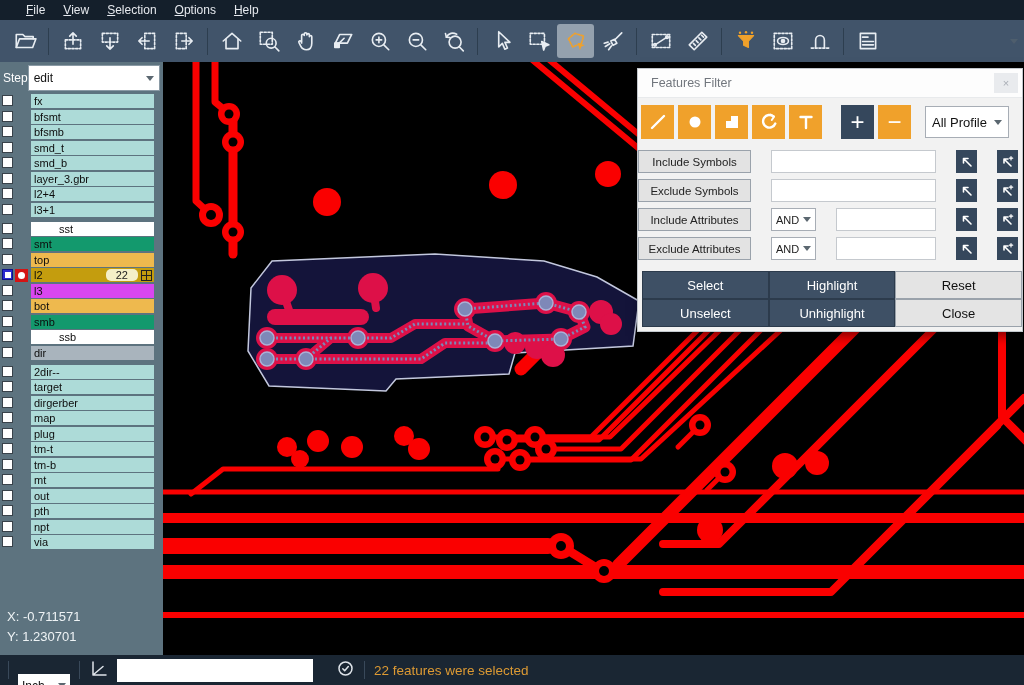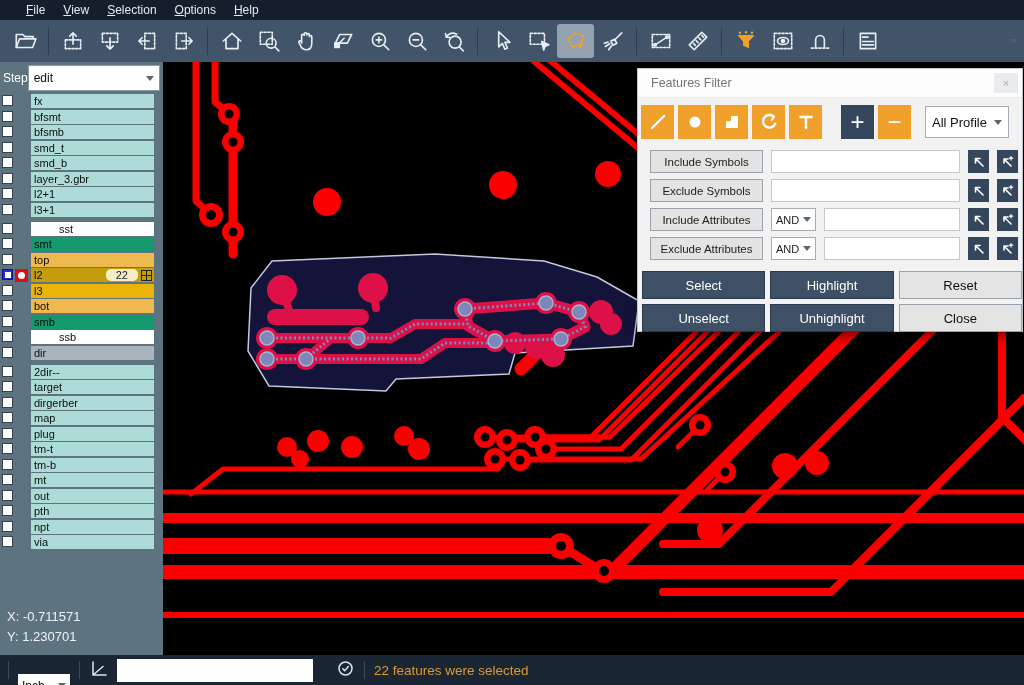--- a/index.html
+++ b/index.html
@@ -32,21 +32,21 @@
   .cb{position:absolute;left:2px;top:1px;width:11px;height:11px;background:#fff;
       border:1.5px solid #39424a;box-sizing:border-box;}
   .cb.checked{background:#2a2ad0;border-color:#0d1486;}
   .cb.checked::after{content:'';position:absolute;inset:1.5px;background:#fff;}
   .sel-indicator{position:absolute;left:15px;top:0.5px;width:13px;height:13px;background:#d41414;
       display:flex;align-items:center;justify-content:center;}
   .sel-indicator::after{content:'';width:7px;height:7px;background:#fff;border-radius:50%;}
   .layer-name{position:absolute;left:31px;right:9px;top:0;bottom:0;font-size:11px;color:#0d0d0d;
       display:flex;align-items:center;justify-content:space-between;padding:0 2px 0 3px;line-height:14px;}
   .c-cyan{background:#addbd8;} .c-white{background:#ffffff;padding-left:28px;} .c-green{background:#13996d;}
-  .c-amber{background:#eeb94e;} .c-gold{background:#c49d0e;} .c-gold2{background:#eab308;align-items:center;}
+  .c-amber{background:#eeb94e;} .c-gold{background:#c49d0e;} .c-gold2{background:#d946ef;align-items:center;}
   .c-gray{background:#a9b4bd;}
   .layer-extras{display:flex;align-items:center;gap:3px;}
   .badge{background:#f4efc7;border-radius:5px;font-size:11px;padding:0 10px;color:#222;line-height:12px;}
   .coords{position:absolute;left:7px;bottom:8px;color:#eef3f5;font-size:13px;line-height:1.55;}
   
   .canvas{position:absolute;left:163px;top:62px;width:861px;height:593px;background:#000;z-index:10;}
   
   .dialog{position:absolute;left:637px;top:68px;width:386px;height:264px;background:#f2f2f2;
           border:1px solid #c2c7cd;box-shadow:3px 4px 10px rgba(0,0,0,.5);z-index:40;box-sizing:border-box;}
   .dialog-title{height:28px;background:#fdfdfd;display:flex;align-items:center;padding:0 13px;
@@ -54,29 +54,29 @@
   .dialog-close{position:absolute;right:4px;top:4px;width:24px;height:20px;background:#e9ebee;
           color:#a9aeb6;text-align:center;font-size:11px;line-height:20px;}
   .dtools{display:flex;align-items:center;padding:7px 3px 5px 3px;}
   .dtool{width:33px;height:34px;background:#f0a12b;display:flex;align-items:center;justify-content:center;
          margin-right:4px;flex:none;}
   .dtool svg{stroke:#fff;fill:none;stroke-width:2.4;stroke-linecap:round;stroke-linejoin:round;}
   .dtool.k-plus{background:#35475c;color:#fff;font-size:24px;margin-left:15px;line-height:0;}
   .dtool.k-minus{color:#fff;font-size:24px;line-height:0;}
   .profile-select{margin-left:10px;width:84px;height:32px;background:#fff;border:1px solid #a7adb5;
           display:flex;align-items:center;justify-content:space-between;padding:0 6px;font-size:13px;color:#111;box-sizing:border-box;}
-  .frow{display:flex;align-items:center;margin:6px 4px 0 12px;height:23px;gap:8px;}
+  .frow{display:flex;align-items:center;margin:6px 4px 0 0;height:23px;gap:20px;}
   .frow-label{width:113px;height:23px;background:#e3e3e3;border:1px solid #9aa2ab;font-size:11.5px;
           display:flex;align-items:center;justify-content:center;color:#222;flex:none;box-sizing:border-box;}
   .frow-and{width:45px;height:23px;background:#fff;border:1px solid #a7adb5;font-size:11px;color:#222;
           display:flex;align-items:center;justify-content:space-between;padding:0 4px;flex:none;box-sizing:border-box;}
   .frow-input{flex:1;height:23px;background:#fff;border:1px solid #c5c9ce;box-sizing:border-box;min-width:0;font-size:12px;padding:0 4px;}
   .arrow-btn{width:21px;height:23px;background:#35475c;display:flex;align-items:center;justify-content:center;flex:none;}
   .arrow-btn svg{stroke:#fff;fill:none;stroke-width:1.6;stroke-linecap:round;}
-  .dbuttons{display:grid;grid-template-columns:1fr 1fr 1fr;gap:5px;margin:11px 0 0 4px;}
+  .dbuttons{display:grid;grid-template-columns:1fr 1fr 1fr;margin:11px 0 0 4px;}
   .dbtn{height:26px;font-size:13px;display:flex;align-items:center;justify-content:center;}
   .dbtn.dark{background:#3e5065;color:#fff;border:1px solid #2c3b4c;}
   .dbtn.light{background:#e4e4e4;color:#111;border:1px solid #9aa2ab;}
   
   .bottombar{position:absolute;left:0;right:0;bottom:0;height:30px;background:#1a2633;display:flex;
           align-items:center;gap:9px;padding:0 8px;z-index:30;}
   .bb-sep{width:1px;height:18px;background:#39495a;flex:none;}
   .unit-select{width:52px;height:23px;background:#fff;display:flex;align-items:center;
           justify-content:space-between;padding:0 4px;font-size:12px;color:#111;box-sizing:border-box;margin-top:31px;}
   .bb-icon svg{stroke:#dfe4ea;fill:none;stroke-width:1.5;stroke-linecap:round;stroke-linejoin:round;}
@@ -300,21 +300,21 @@
 
         <span class="layer-name c-cyan">
           <span>layer_3.gbr</span>
 
         </span>
       </div>
       <div class="layer-row">
         <span class="cb"></span>
 
         <span class="layer-name c-cyan">
-          <span>l2+1</span>
+          <span>l2+4</span>
 
         </span>
       </div>
       <div class="layer-row">
         <span class="cb"></span>
 
         <span class="layer-name c-cyan">
           <span>l3+1</span>
 
         </span>

